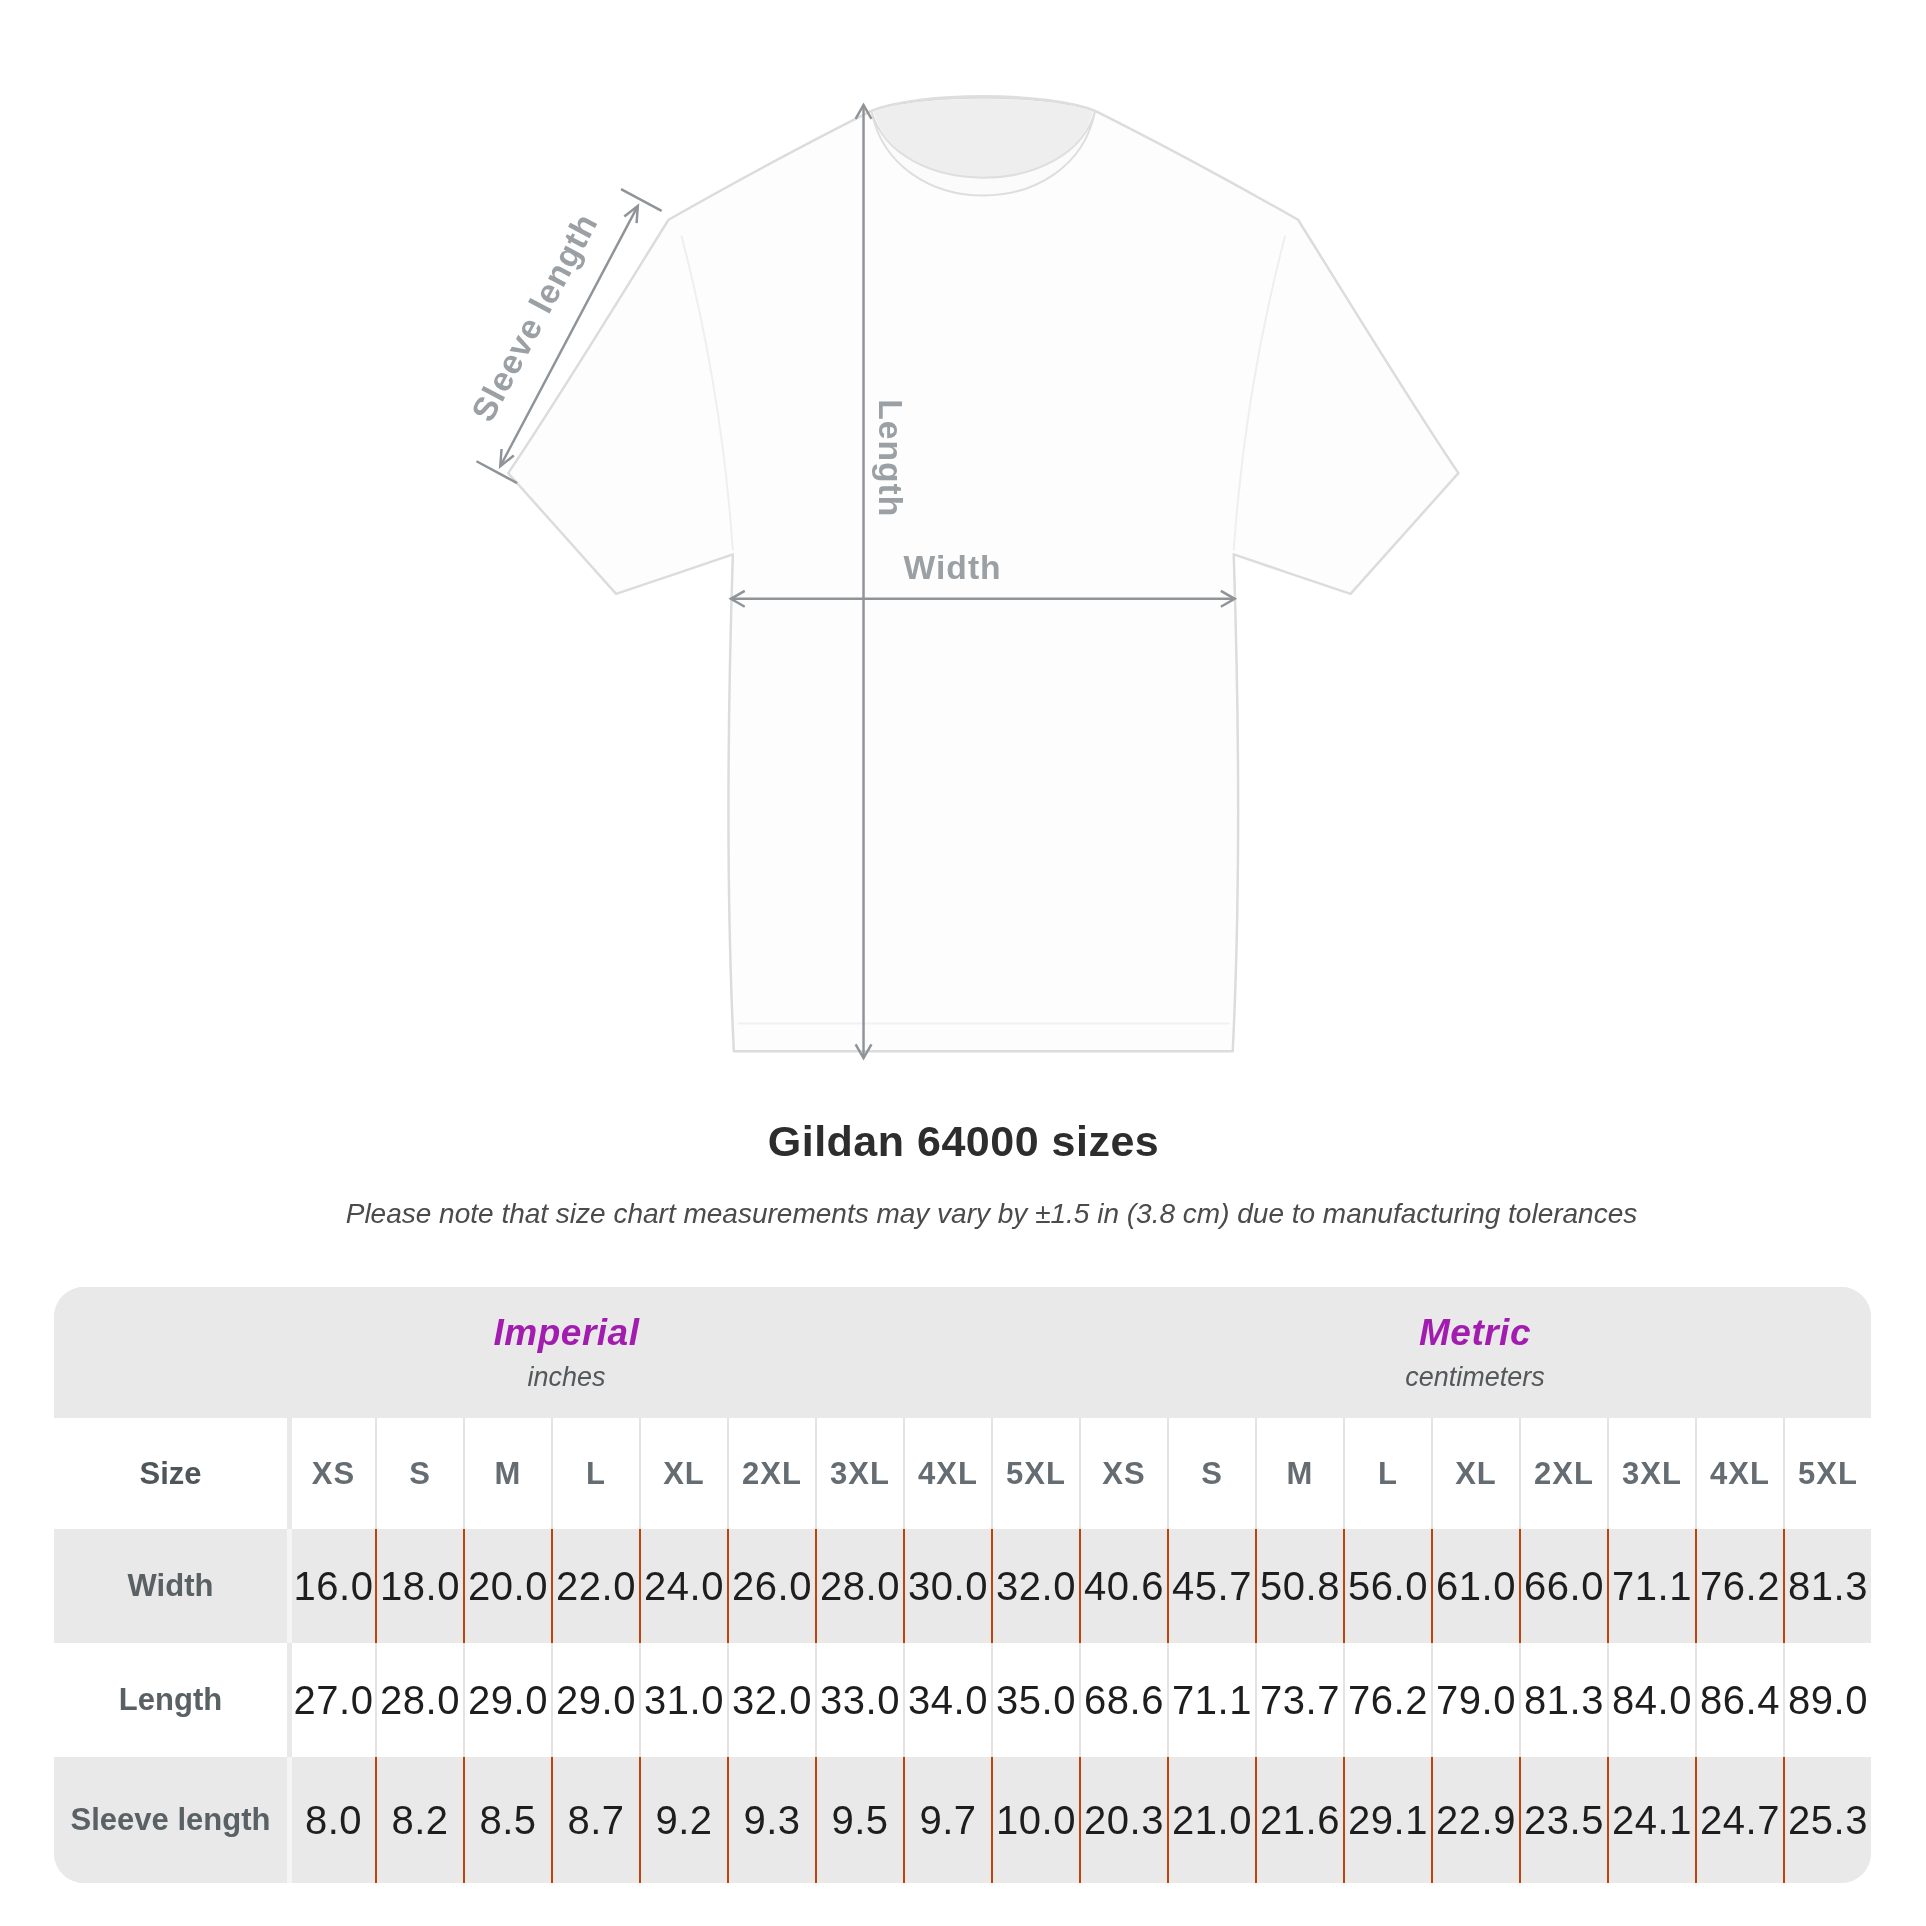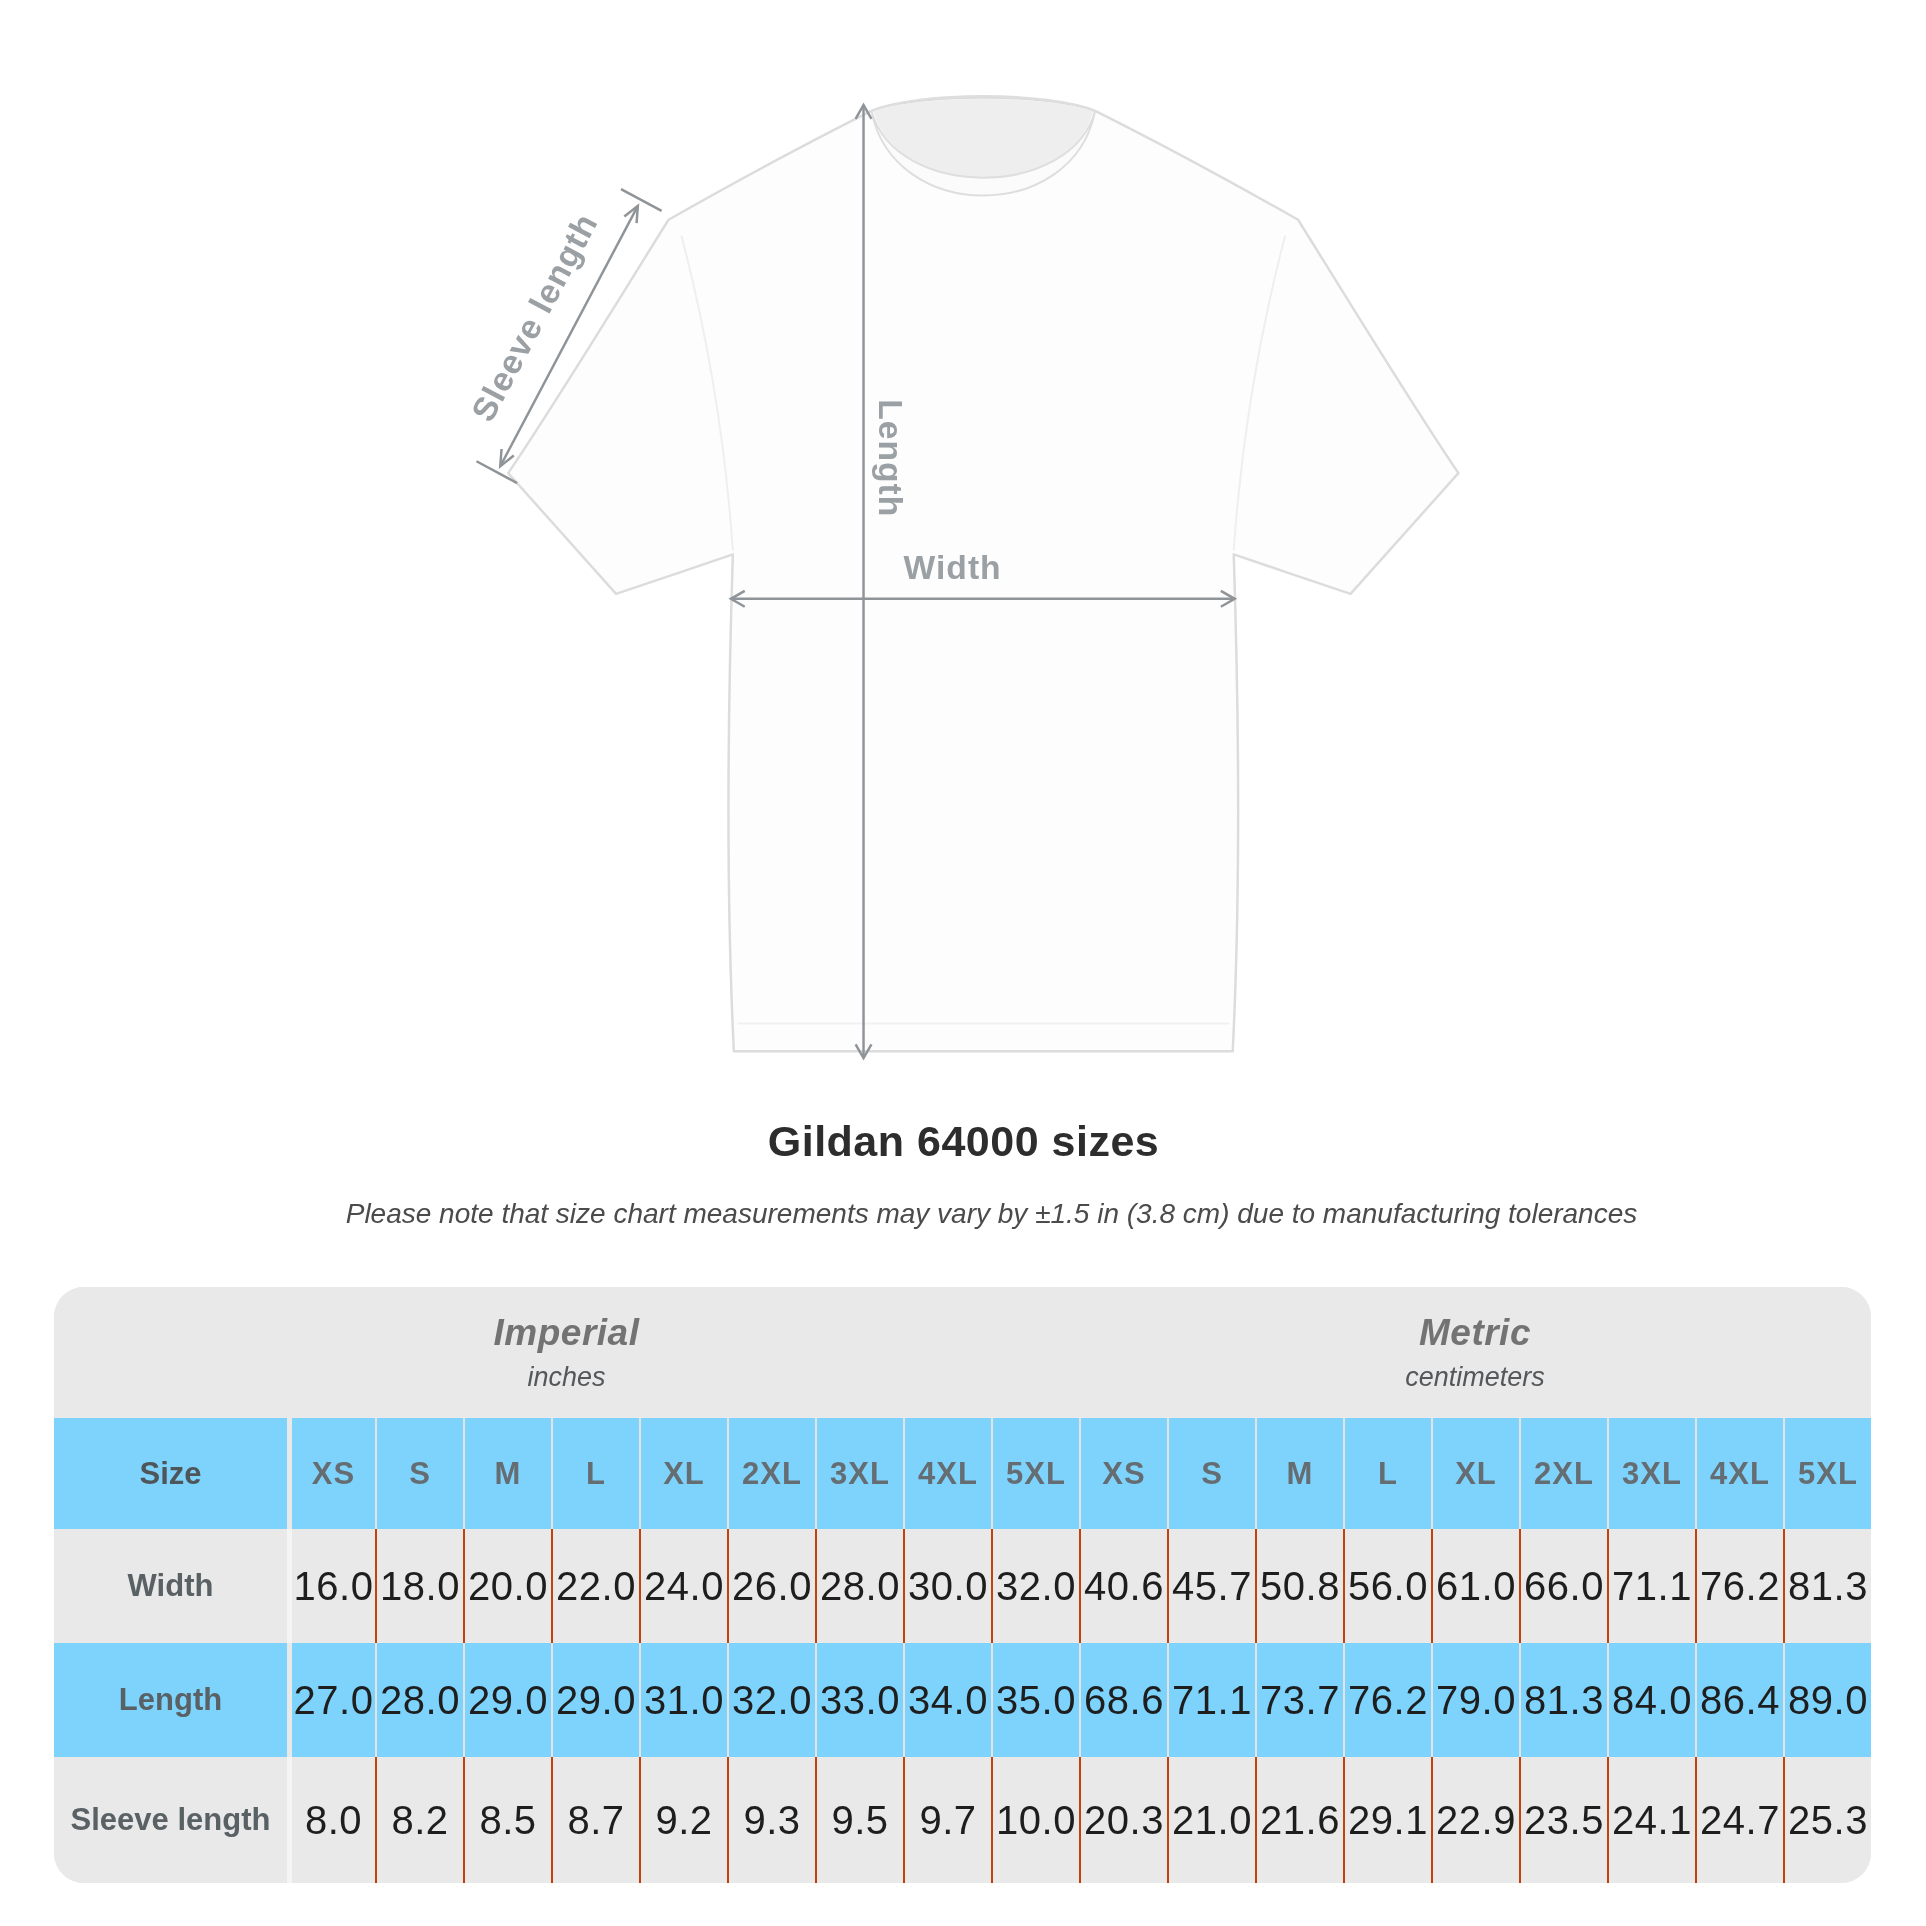--- a/index.html
+++ b/index.html
@@ -22,26 +22,26 @@
 
   .size-table{
     position:absolute;left:54px;top:1287px;width:1817px;height:596px;
     background:#e9e9e9;border-radius:30px;overflow:hidden;
     display:grid;
     grid-template-columns:233px repeat(18, 1fr);
     grid-template-rows:131px 111px 114px 114px auto;
   }
   .c{display:flex;align-items:center;justify-content:center;}
   .band{flex-direction:column;gap:8px;background:#e9e9e9;}
-  .band .uname{font-size:37px;font-weight:bold;font-style:italic;color:#737373;letter-spacing:0.5px;}
+  .band .uname{font-size:37px;font-weight:bold;font-style:italic;color:#a21caf;letter-spacing:0.5px;}
   .band .usub{font-size:27px;font-style:italic;color:#54585b;}
   .band-imperial{grid-column:1 / 11;}
   .band-metric{grid-column:11 / 20;}
 
-  .row-white{background:#7dd3fc;}
+  .row-white{background:#ffffff;}
   .row-gray{background:#e9e9e9;}
 
   
   .sep-w{border-left:2px solid #e3e3e3;}   
   .sep-g{border-left:2px solid #c2410c;}   
   
   .sepwide-w{border-left:5px solid #e9e9e9;}
   .sepwide-g{border-left:5px solid #f5f5f5;}
 
   .size-word{font-size:31px;font-weight:bold;color:#4f565a;}

